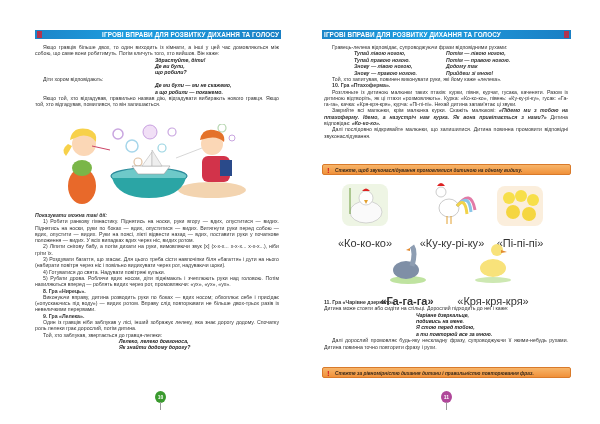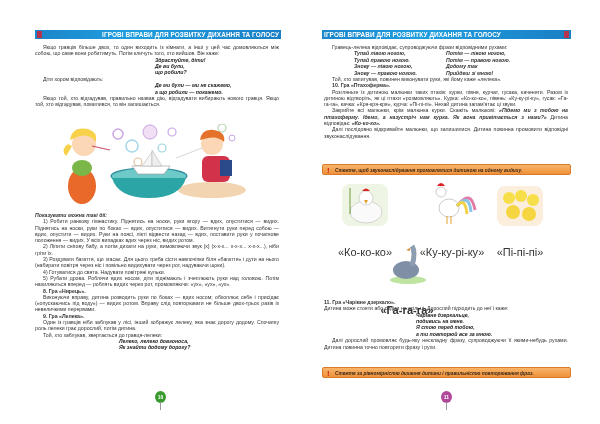--- a/index.html
+++ b/index.html
@@ -26,21 +26,21 @@
   .it { font-style:italic; font-weight:bold; }
   .twocol { display:flex; padding-left:30px; font-style:italic; font-weight:bold; }
   .twocol .c { width:92px; }
   .twocol .c div { line-height:6.4px; }
   .note { position:absolute; left:22px; width:249px; height:11px; border-radius:2px;
           background:linear-gradient(180deg,#f7b56a 0%,#f0913a 100%); border:1px solid #d97a2a;
           font-size:4.8px; font-style:italic; font-weight:bold; line-height:11px; color:#3a2a1a; padding-left:12px; box-sizing:border-box; }
   .note .bang { position:absolute; left:4px; top:0; color:#d42020; font-style:normal; font-size:8px; font-weight:bold; }
   .illus { position:absolute; left:52px; top:124px; width:195px; height:80px; }
   .bird { position:absolute; text-align:center; }
-  .bird .lbl { font-size:11px; color:#333; white-space:nowrap; margin-top:16px; }
+  .bird .lbl { font-size:11px; color:#333; white-space:nowrap; margin-top:7px; }
   .balloon { position:absolute; width:11px; height:12px; border-radius:50%; color:#fff; font-size:5px; font-weight:bold;
              text-align:center; line-height:12px; }
   .balloon .str { position:absolute; left:5px; top:11px; width:4px; height:8px; border-left:1px solid #999; }
 </style>
 </head>
 <body>
 
 <div class="page left">
   <div class="hdr">
     <span class="mark"></span>
@@ -195,20 +195,29 @@
   </div>
   <div class="bird" style="left:72px; top:244px; width:70px;font-weight:bold;">
     <svg width="42" height="40" viewBox="0 0 42 40">
       <ellipse cx="22" cy="36" rx="18" ry="4" fill="#bfe3a0"></ellipse>
       <ellipse cx="20" cy="26" rx="13" ry="9" fill="#7f8fa6"></ellipse>
       <path d="M26,22 Q30,8 26,2" stroke="#8d9db2" stroke-width="5" fill="none"></path>
       <path d="M24,4 L20,6 L24,7Z" fill="#e28a30"></path>
     </svg>
     <div class="lbl">«Га-га-га»</div>
   </div>
+  <div class="bird" style="left:148px; top:240px; width:90px;">
+    <svg width="44" height="44" viewBox="0 0 44 44">
+      <ellipse cx="22" cy="40" rx="18" ry="3" fill="#cde8b2"></ellipse>
+      <ellipse cx="22" cy="28" rx="13" ry="9" fill="#f8e27a"></ellipse>
+      <circle cx="26" cy="10" r="6" fill="#f8e27a"></circle>
+      <path d="M30,10 L36,12 L30,13Z" fill="#e28a30"></path>
+    </svg>
+    <div class="lbl">«Кря-кря-кря»</div>
+  </div>
 
   <div class="txt" style="top:299px;">
     <p class="h" style="text-indent:0;">11. Гра «Чарівне дзеркало».</p>
     <p class="noind">Дитина може стояти або сидіти на стільці. Дорослий підходить до неї і каже:</p>
     <div class="verse" style="padding-left:92px;">
       <div>Чарівне дзеркальце,</div>
       <div>подивись на мене.</div>
       <div>Я стою перед тобою,</div>
       <div>а ти повторюй все за мною.</div>
     </div>

